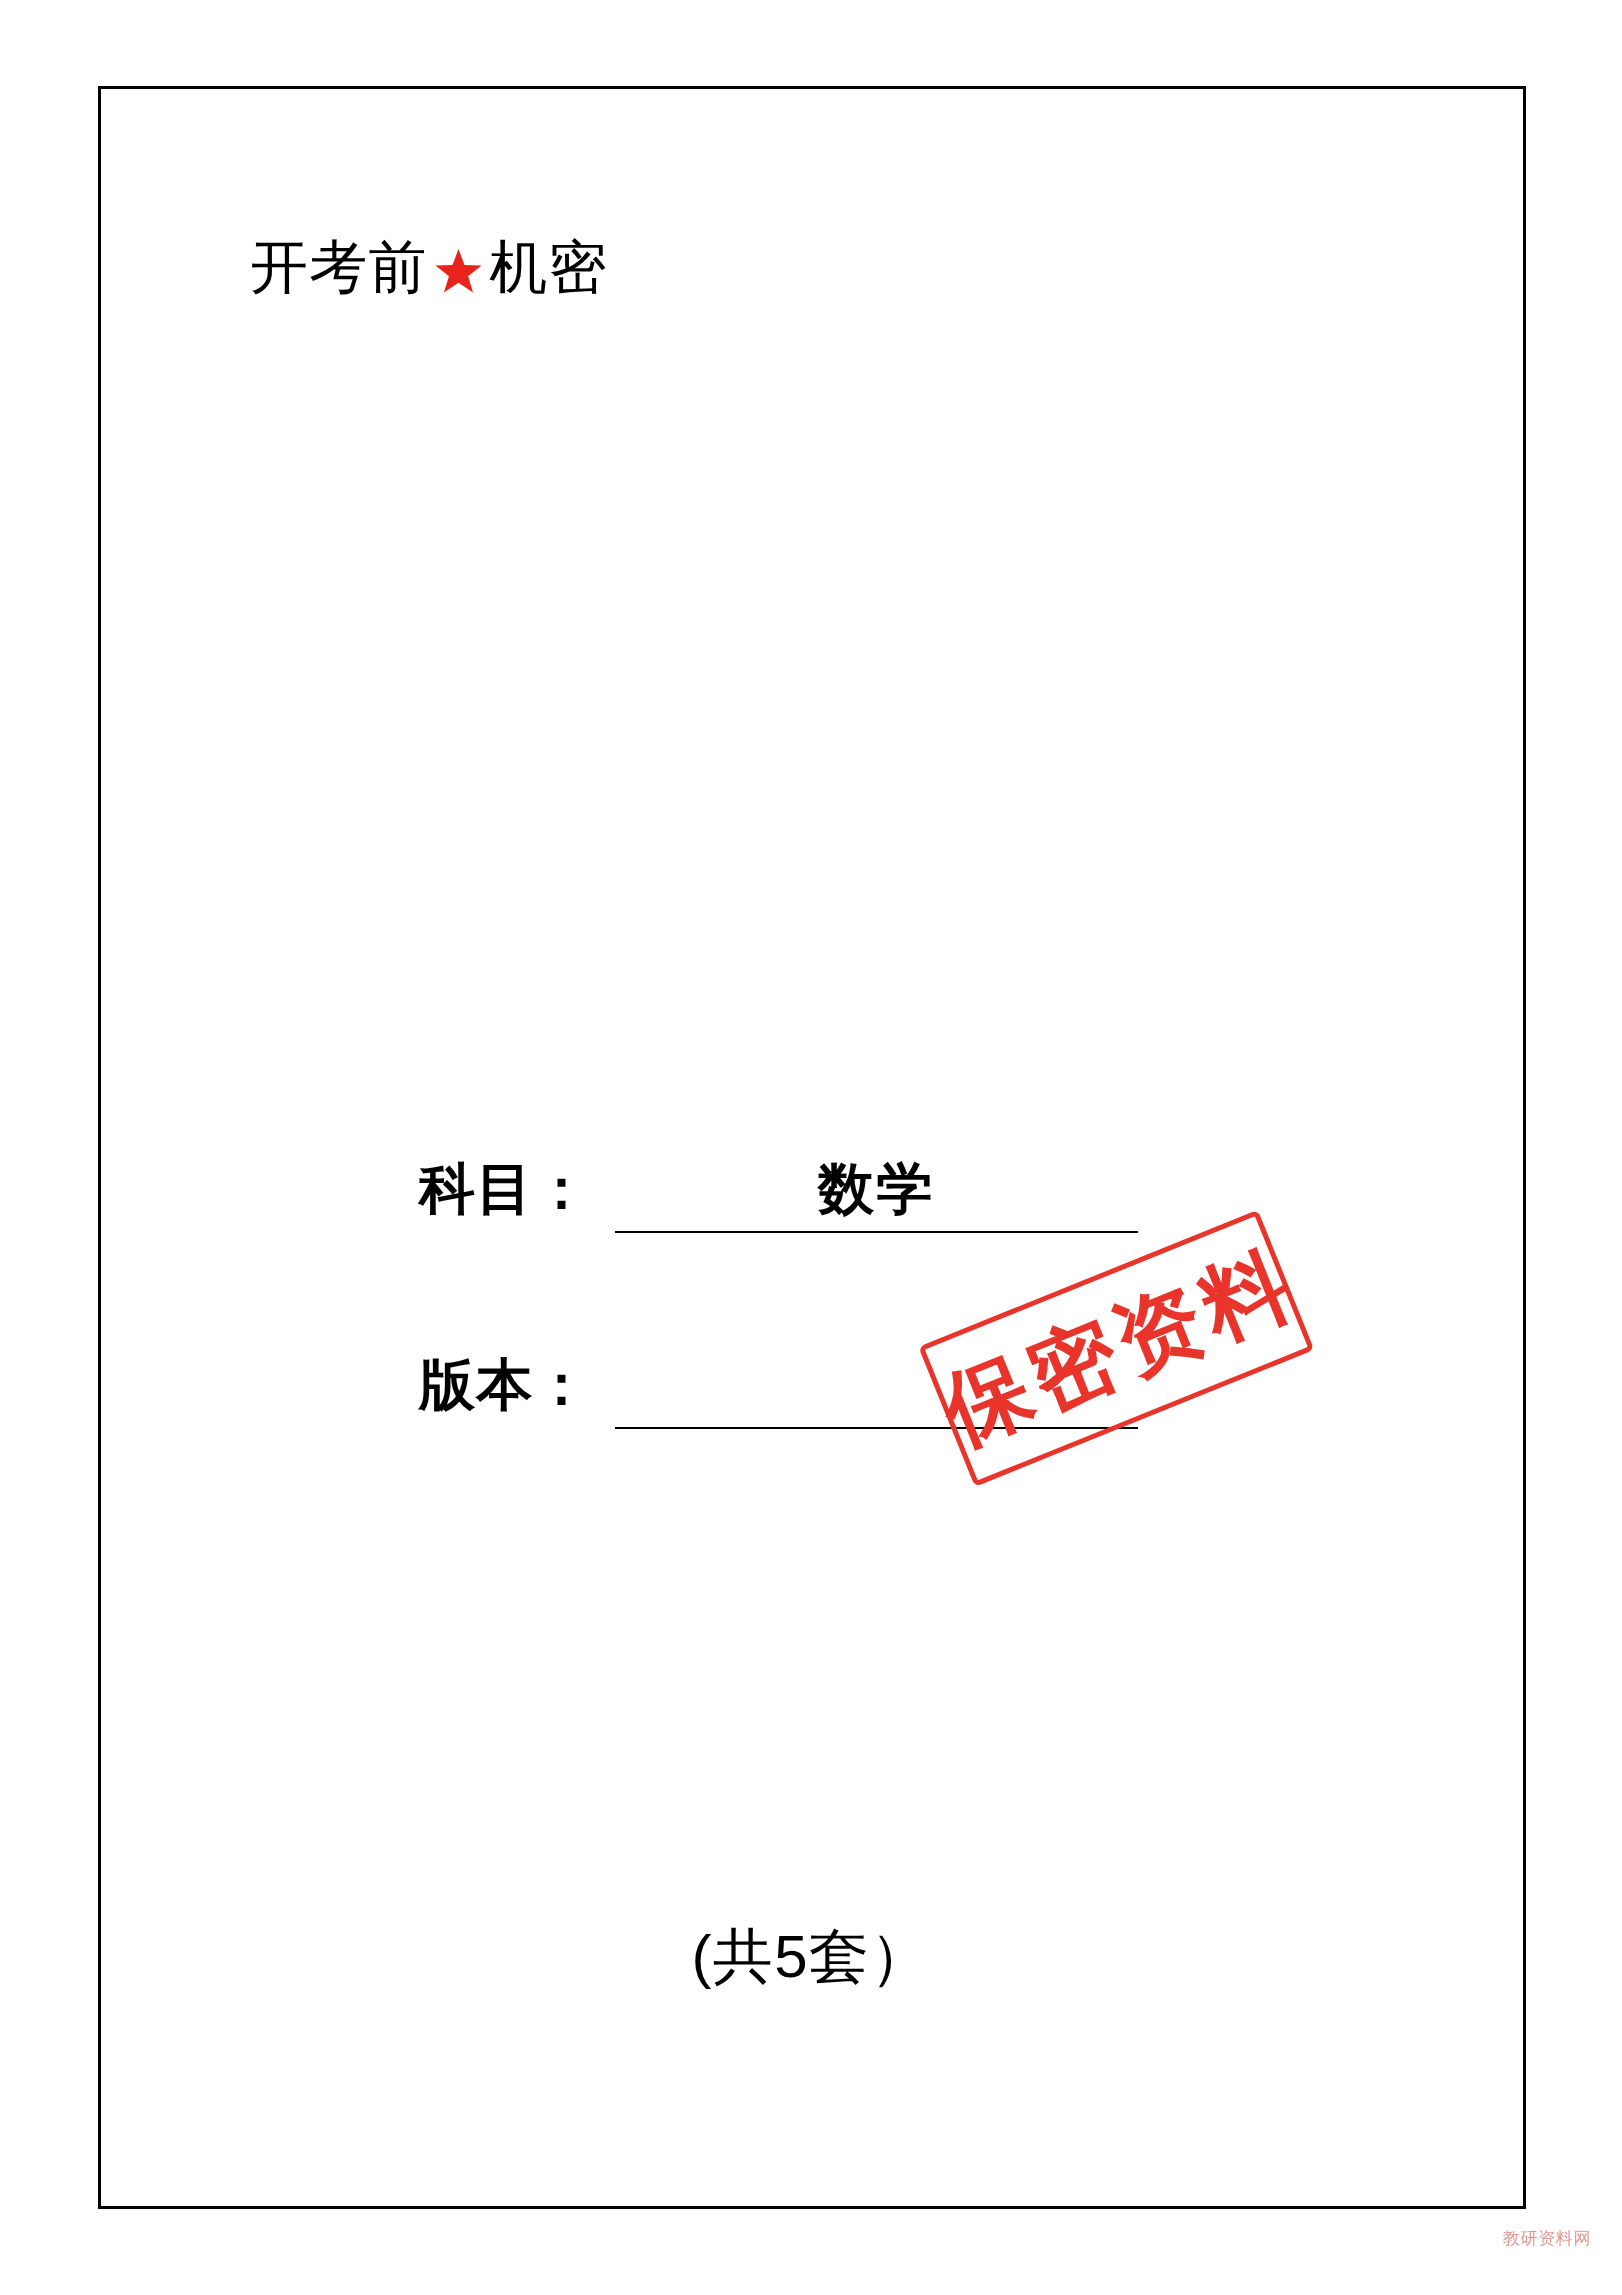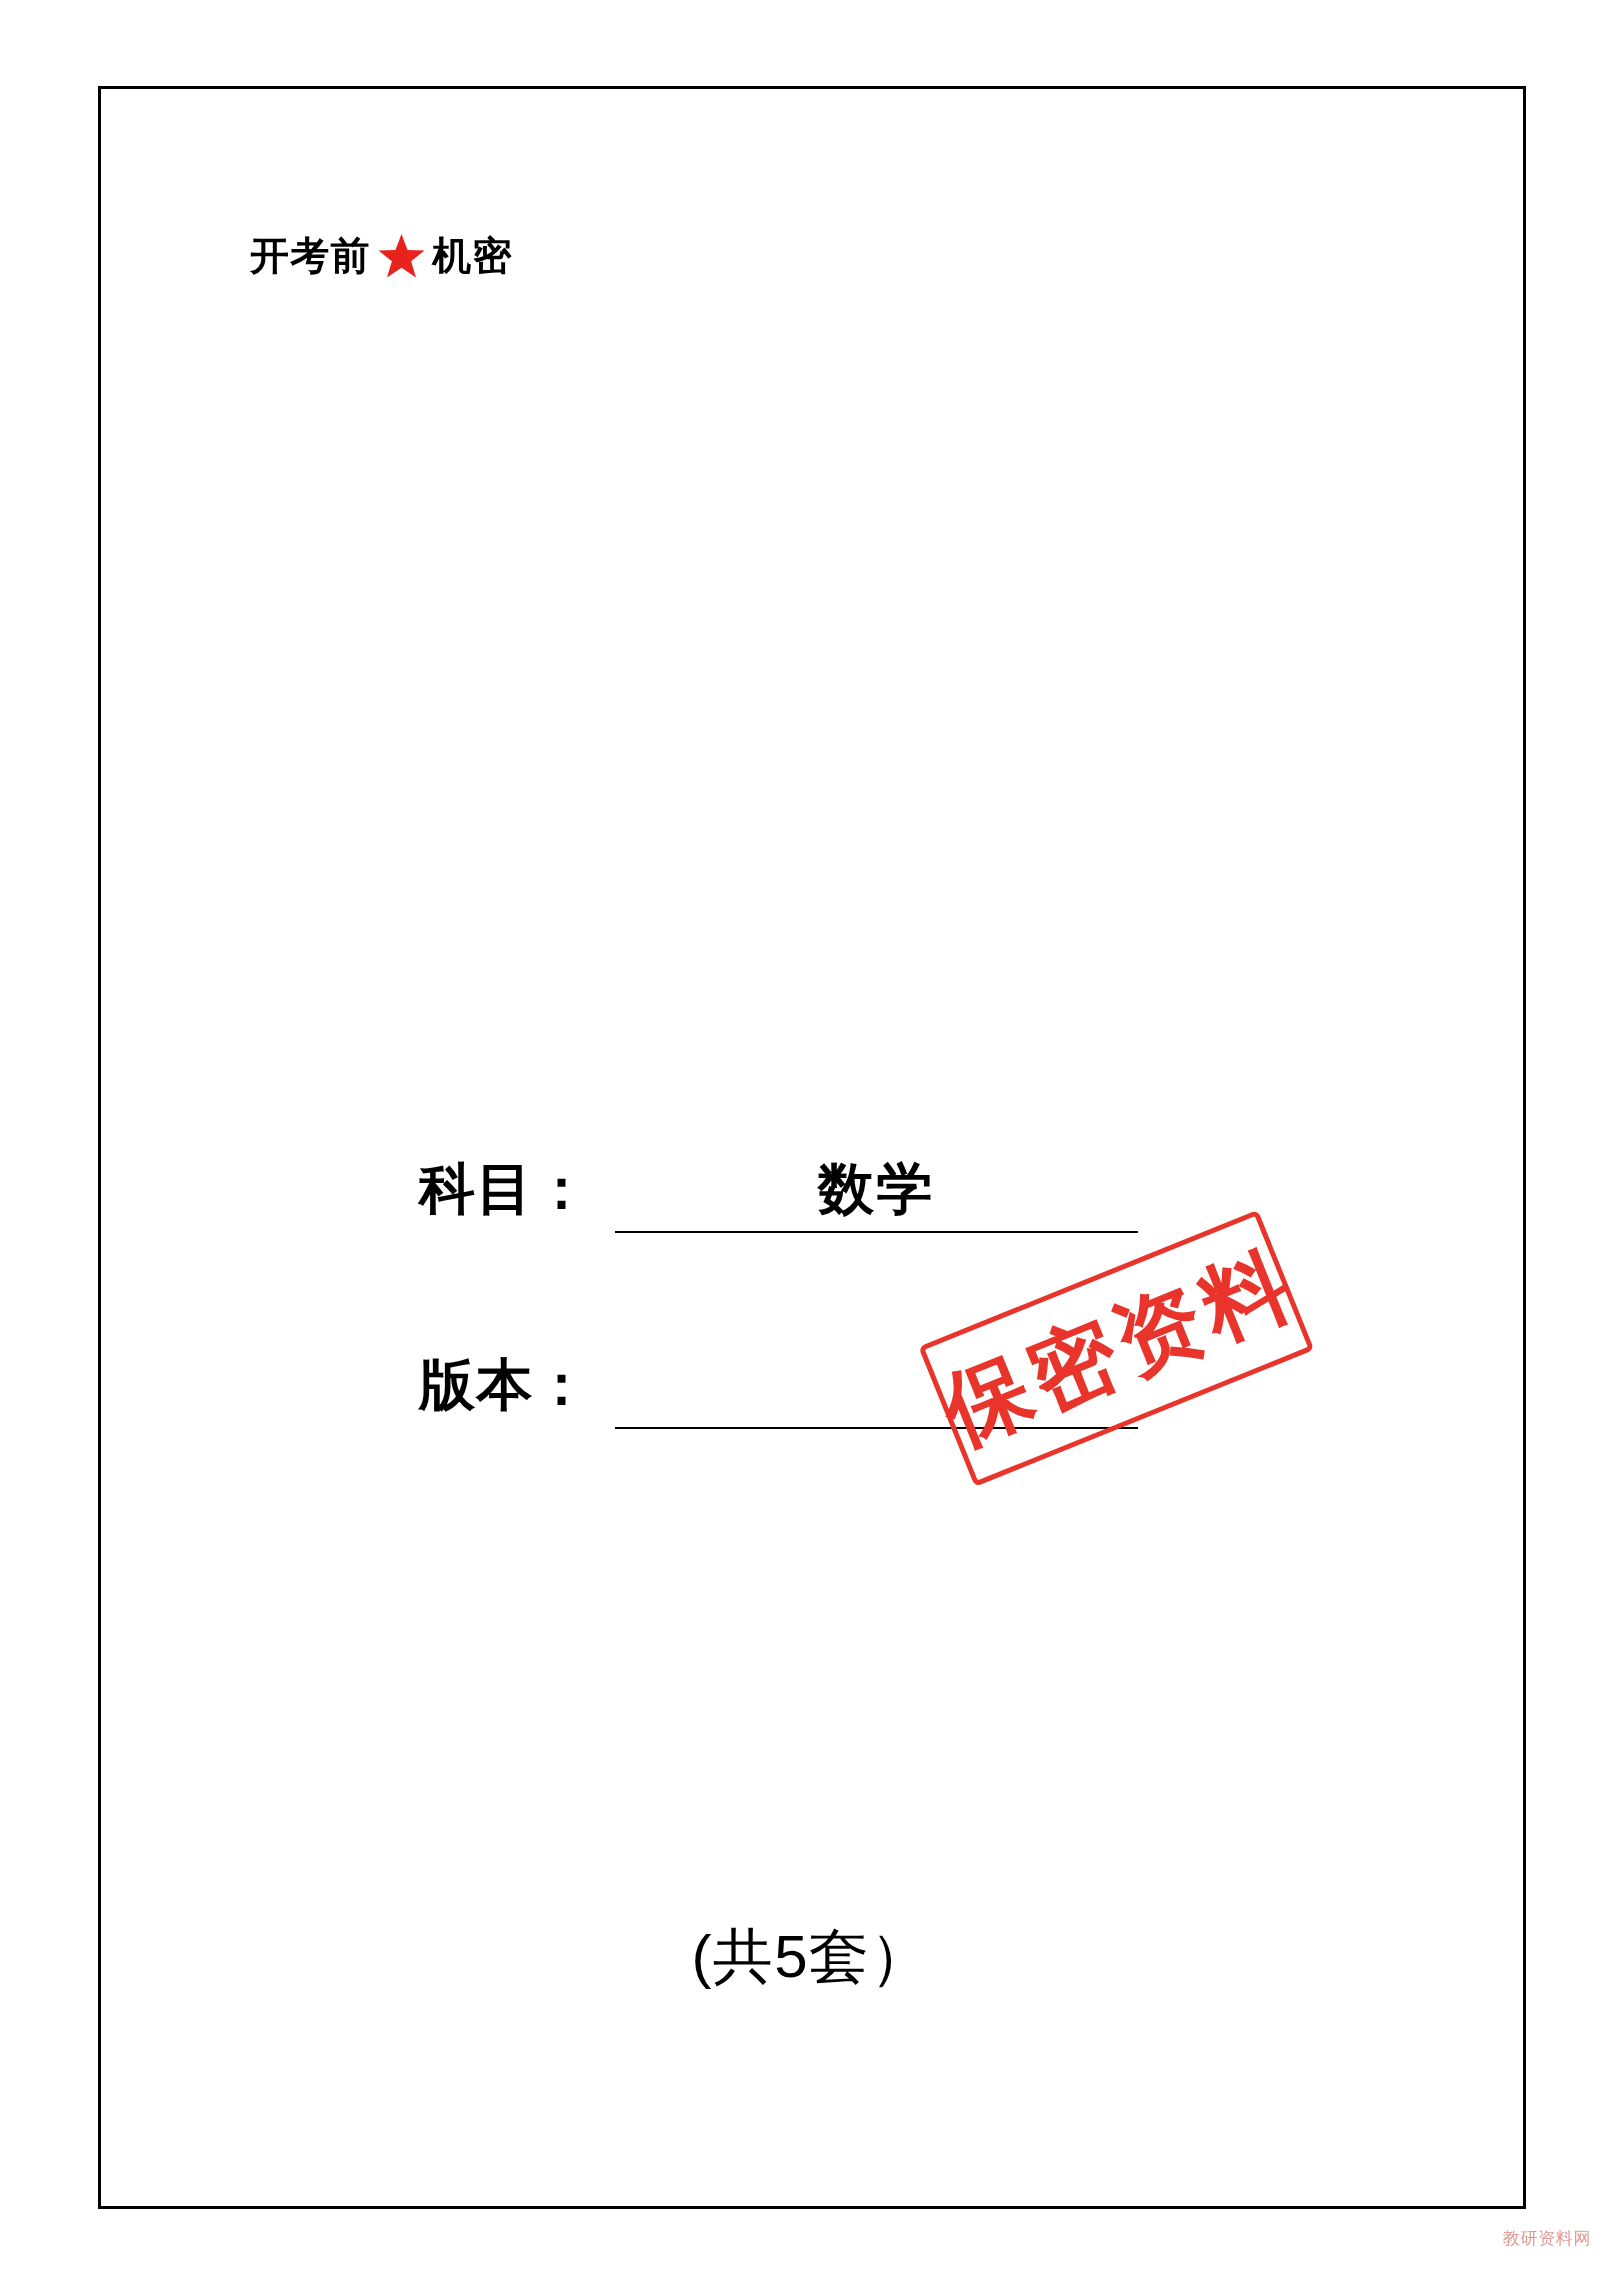--- a/index.html
+++ b/index.html
@@ -35,24 +35,25 @@
     box-sizing: border-box;
     background: #ffffff;
   }
 
   
   .secret-line {
     position: absolute;
     left: 149px;
     top: 140px;
     display: flex;
+    align-items: center;
     gap: 5.2px;
     font-family: "Liberation Serif", serif;
-    font-size: 39px;
-    font-weight: 700;
+    font-size: 58px;
+    font-weight: 400;
     color: #000000;
     letter-spacing: 1.3px;
     white-space: nowrap;
   }
   .secret-line .star {
     display: inline-block;
     width: 51px;
     height: 51px;
     position: relative;
     top: 2.6px;

